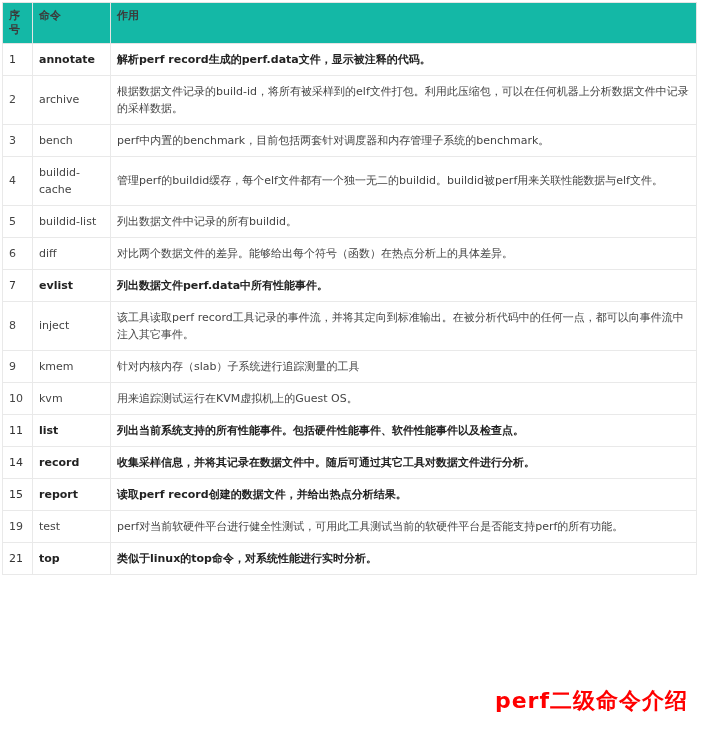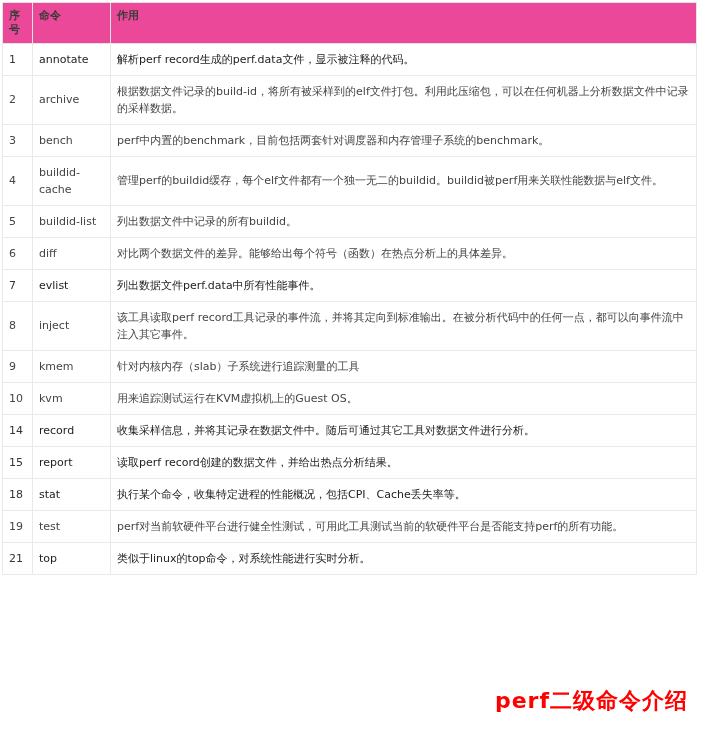--- a/index.html
+++ b/index.html
@@ -25,21 +25,21 @@
     width: 694px;
     margin: 2px 0 0 2px;
     table-layout: fixed;
     background: #ffffff;
   }
   table.perf-table col.c-idx { width: 30px; }
   table.perf-table col.c-cmd { width: 78px; }
   table.perf-table col.c-desc { width: 586px; }
 
   table.perf-table thead th {
-    background: #ec4899;
+    background: #14b8a6;
     border: 1px solid #e4e4e4;
     font-size: 11px;
     font-weight: bold;
     color: #3b3b3b;
     text-align: left;
     padding: 6px 6px;
     vertical-align: top;
     line-height: 1.25;
   }
   table.perf-table tbody td {
@@ -55,21 +55,21 @@
     color: #555555;
     font-size: 11px;
     padding-left: 8px;
   }
   td.cmd {
     color: #333333;
     padding-left: 8px;
   }
   tr.bold td.cmd,
   tr.bold td.desc {
-    font-weight: normal;
+    font-weight: bold;
     color: #222222;
   }
   tr.bold td.idx {
     color: #333333;
   }
   .watermark {
     position: absolute;
     right: 14px;
     bottom: 26px;
     color: #ff0000;
@@ -143,33 +143,33 @@
           <td class="idx">9</td>
           <td class="cmd">kmem</td>
           <td class="desc">针对内核内存（slab）子系统进行追踪测量的工具</td>
         </tr>
         <tr>
           <td class="idx">10</td>
           <td class="cmd">kvm</td>
           <td class="desc">用来追踪测试运行在KVM虚拟机上的Guest OS。</td>
         </tr>
         <tr class="bold">
+          <td class="idx">11</td>
+          <td class="cmd">list</td>
+          <td class="desc">列出当前系统支持的所有性能事件。包括硬件性能事件、软件性能事件以及检查点。</td>
+        </tr>
+        <tr class="bold">
           <td class="idx">14</td>
           <td class="cmd">record</td>
           <td class="desc">收集采样信息，并将其记录在数据文件中。随后可通过其它工具对数据文件进行分析。</td>
         </tr>
         <tr class="bold">
           <td class="idx">15</td>
           <td class="cmd">report</td>
           <td class="desc">读取perf record创建的数据文件，并给出热点分析结果。</td>
-        </tr>
-        <tr class="bold">
-          <td class="idx">18</td>
-          <td class="cmd">stat</td>
-          <td class="desc">执行某个命令，收集特定进程的性能概况，包括CPI、Cache丢失率等。</td>
         </tr>
         <tr>
           <td class="idx">19</td>
           <td class="cmd">test</td>
           <td class="desc">perf对当前软硬件平台进行健全性测试，可用此工具测试当前的软硬件平台是否能支持perf的所有功能。</td>
         </tr>
         <tr class="bold">
           <td class="idx">21</td>
           <td class="cmd">top</td>
           <td class="desc">类似于linux的top命令，对系统性能进行实时分析。</td>

